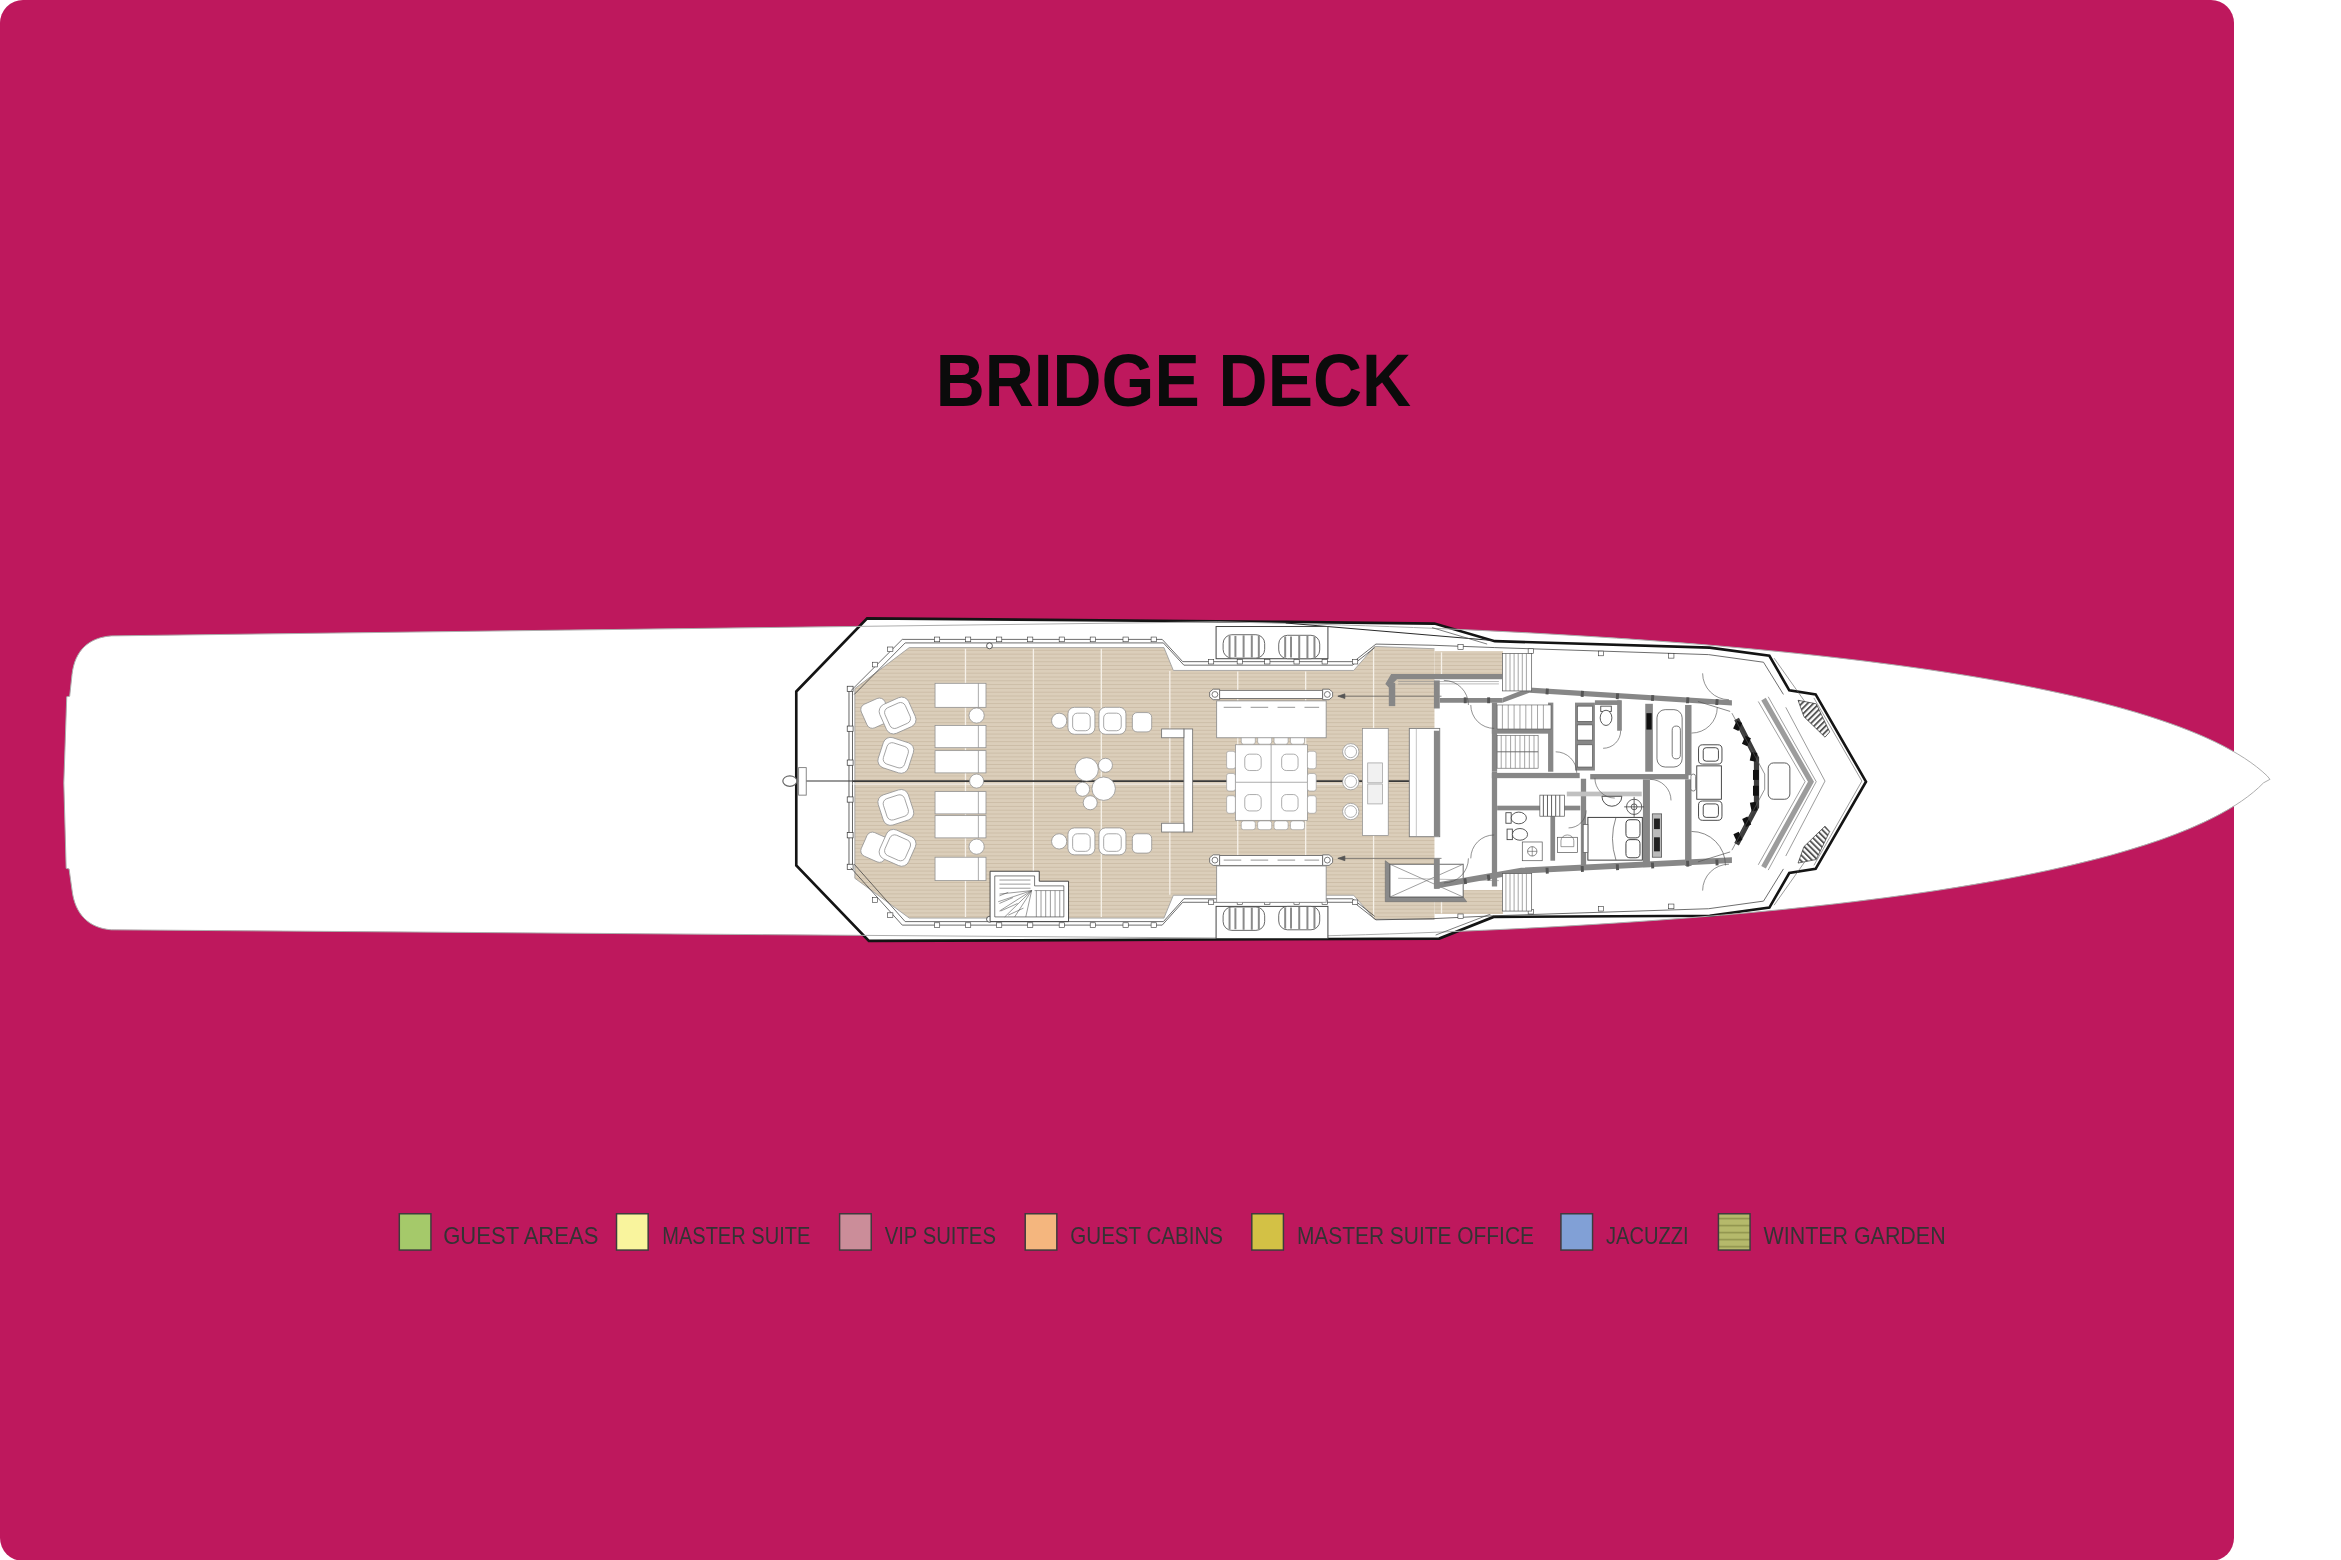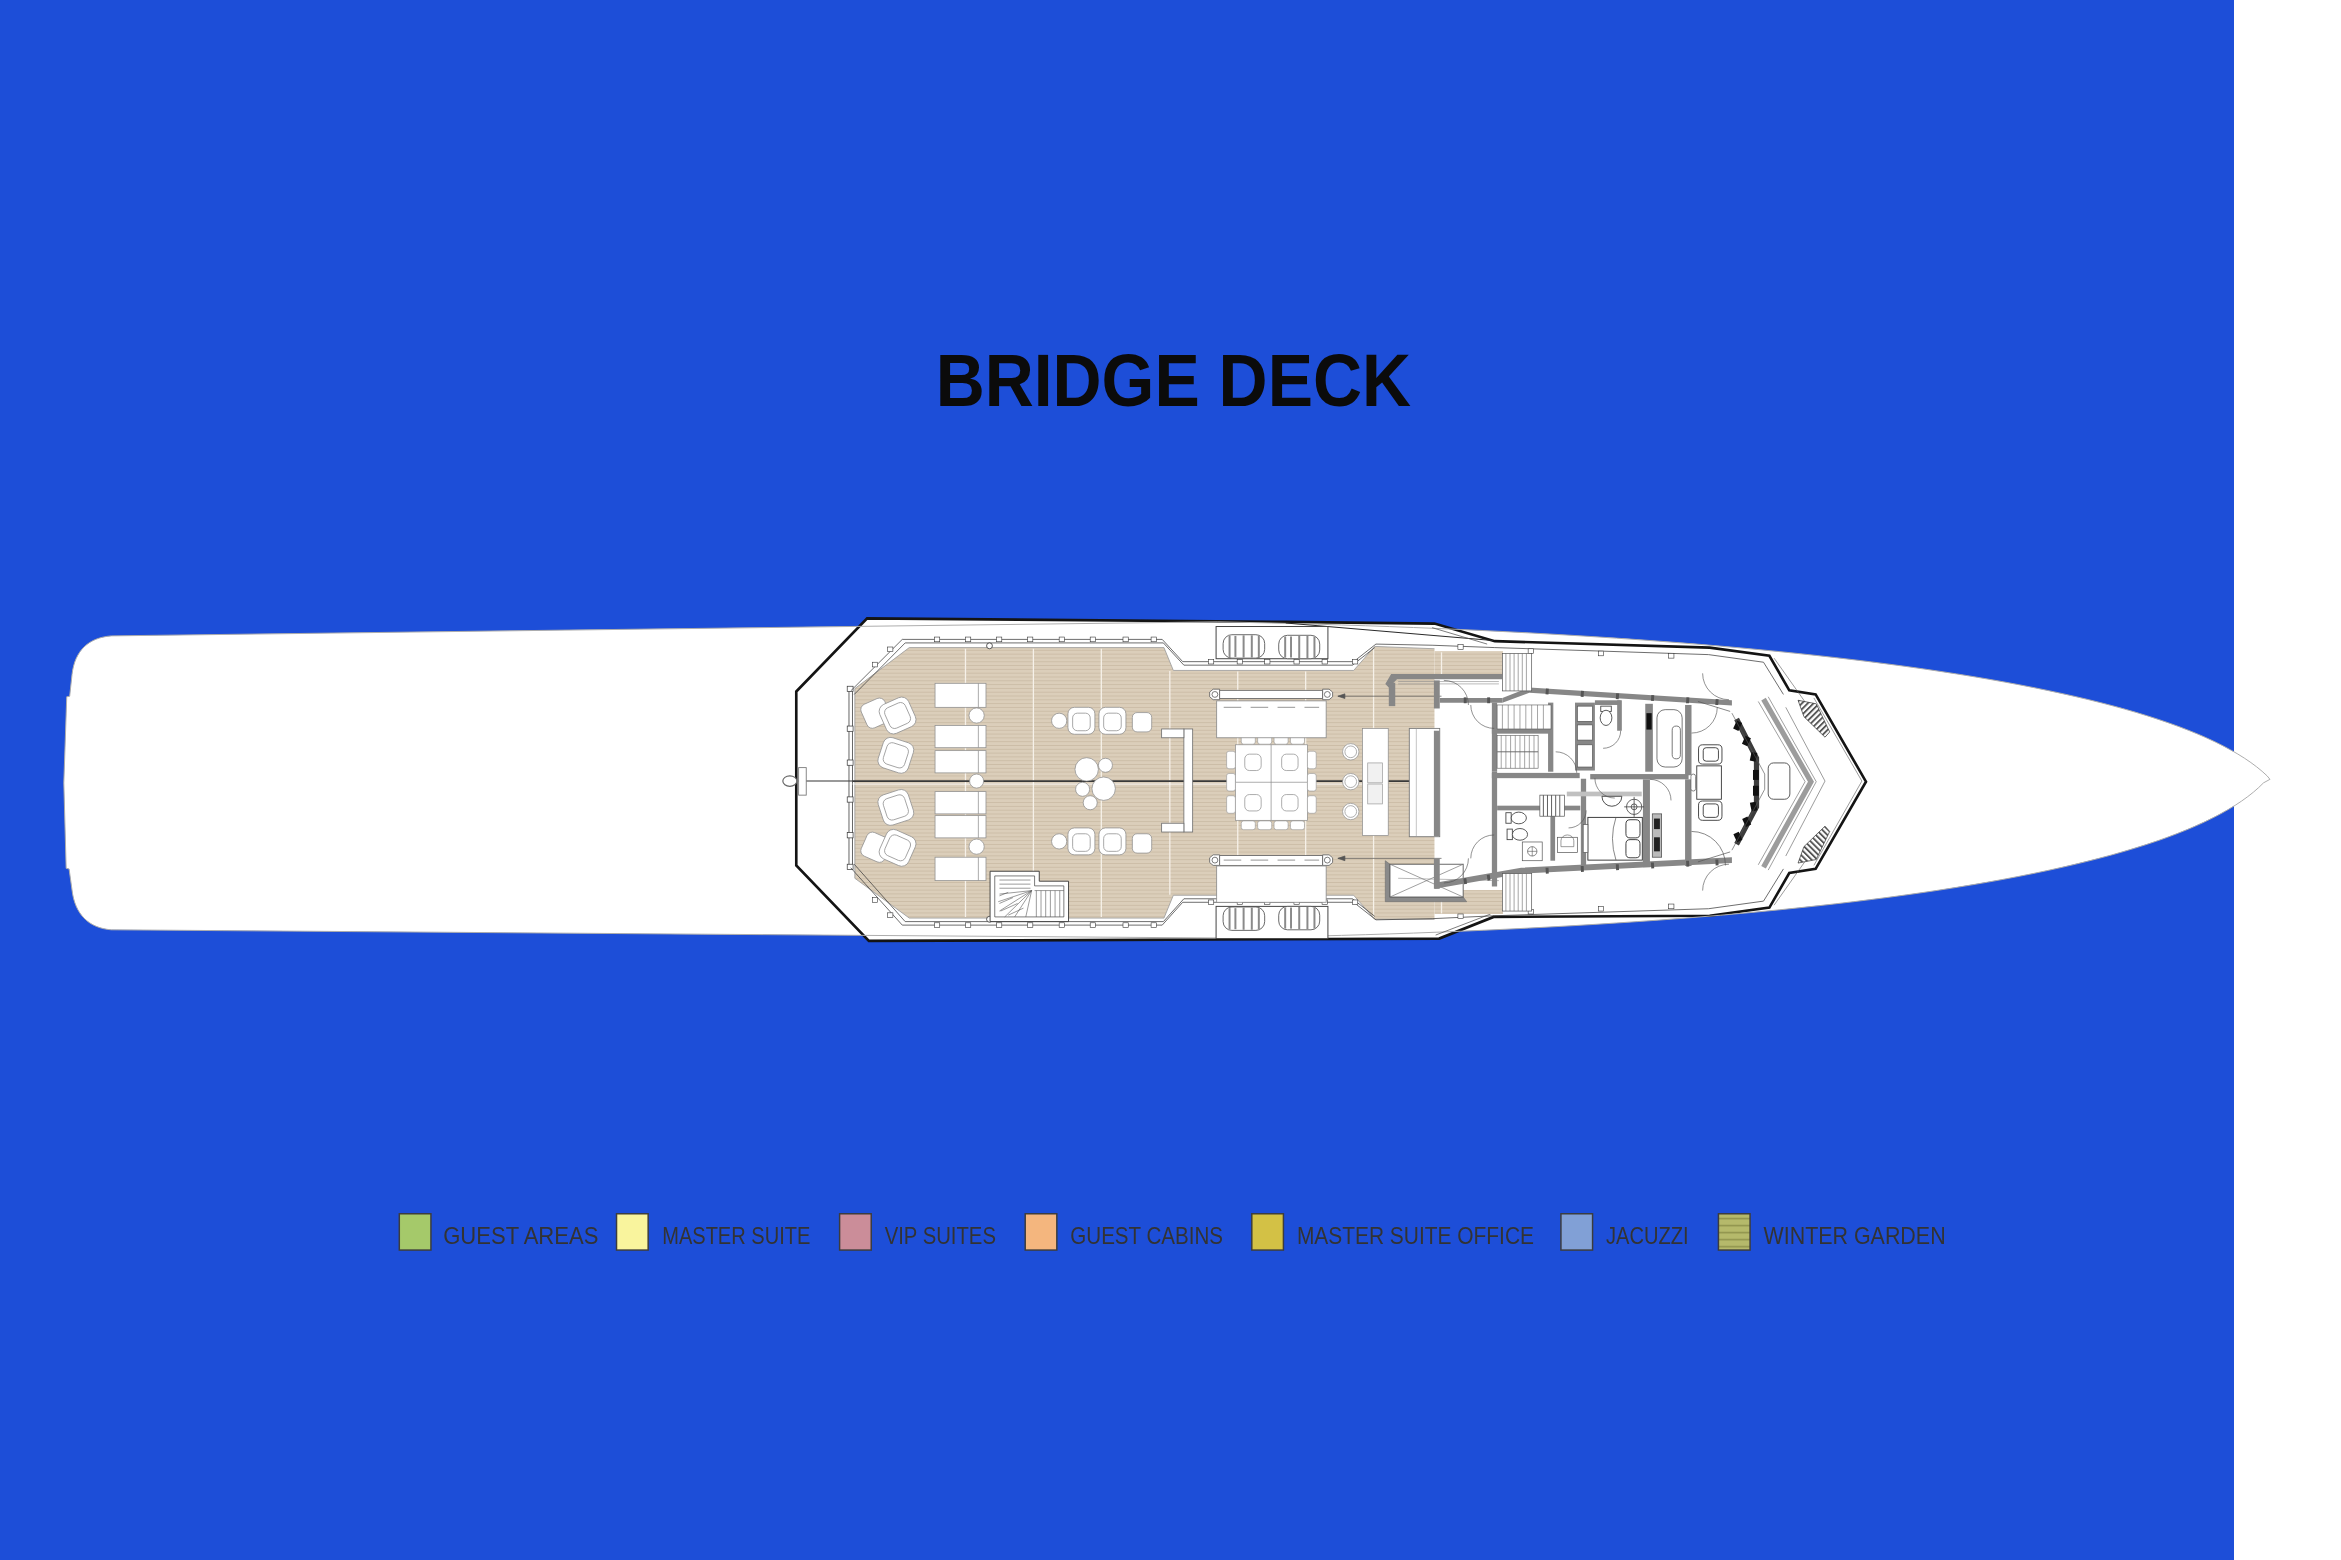--- a/index.html
+++ b/index.html
@@ -1,16 +1,16 @@
 <!DOCTYPE html>
 <html style="font-size:9.4px"><head>
 <meta charset="utf-8">
 <style>
 html,body{margin:0;padding:0;background:#ffffff;}
-#page{width:2234px;height:1561px;position:relative;background:#1d4ed8;font-family:"Liberation Sans", sans-serif;}
+#page{width:2234px;height:1561px;position:relative;background:#be185d;font-family:"Liberation Sans", sans-serif;border-radius:23px;}
 svg{position:absolute;top:0;left:0;}
 </style>
 </head>
 <body>
 <div id="page">
 <svg width="2342" height="1561" viewBox="0 0 4000 2666">
 <defs>
 <pattern id="planks" width="120" height="6.5" patternUnits="userSpaceOnUse">
   <rect width="120" height="6.5" fill="#dbceba"></rect>
   <rect y="5.2" width="120" height="1.4" fill="#c9b9a2"></rect>

